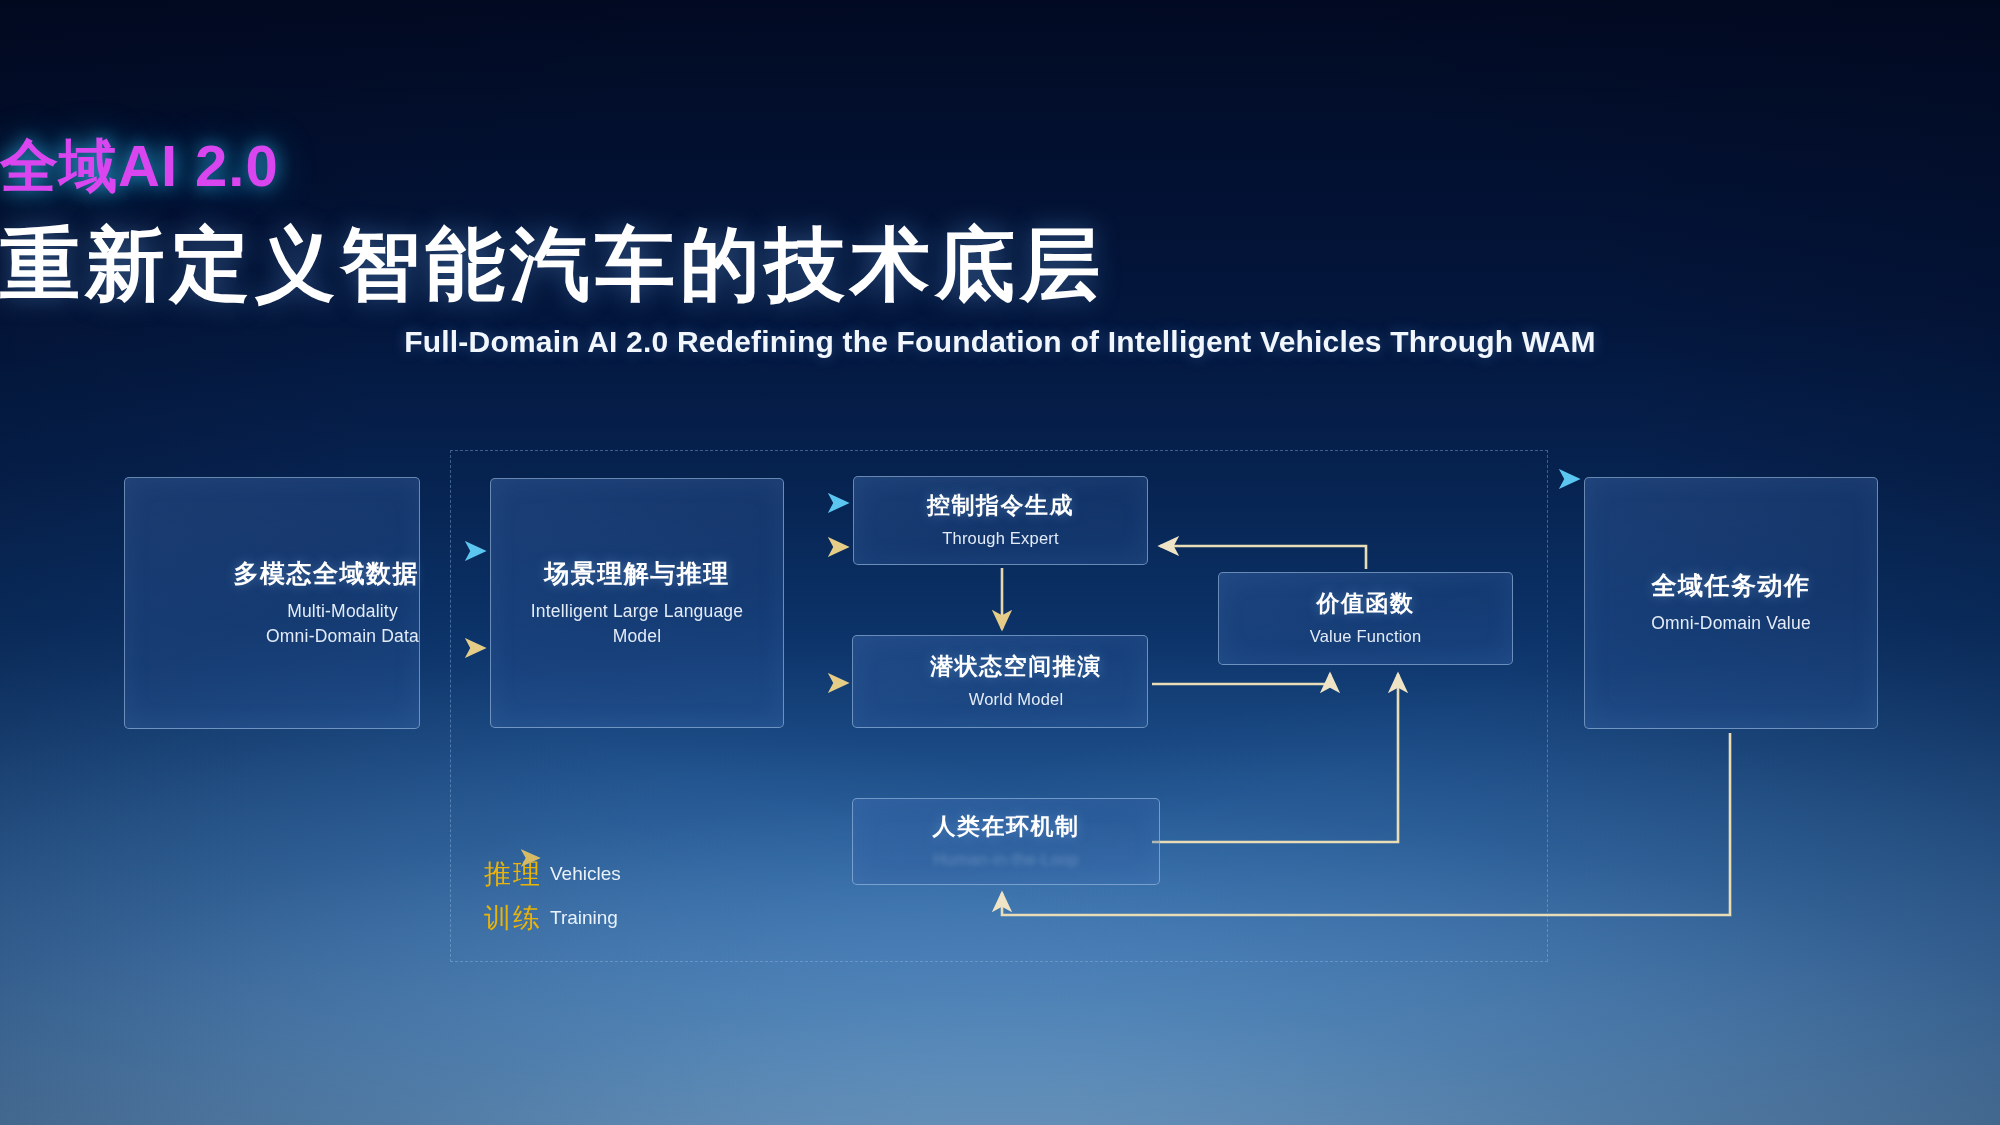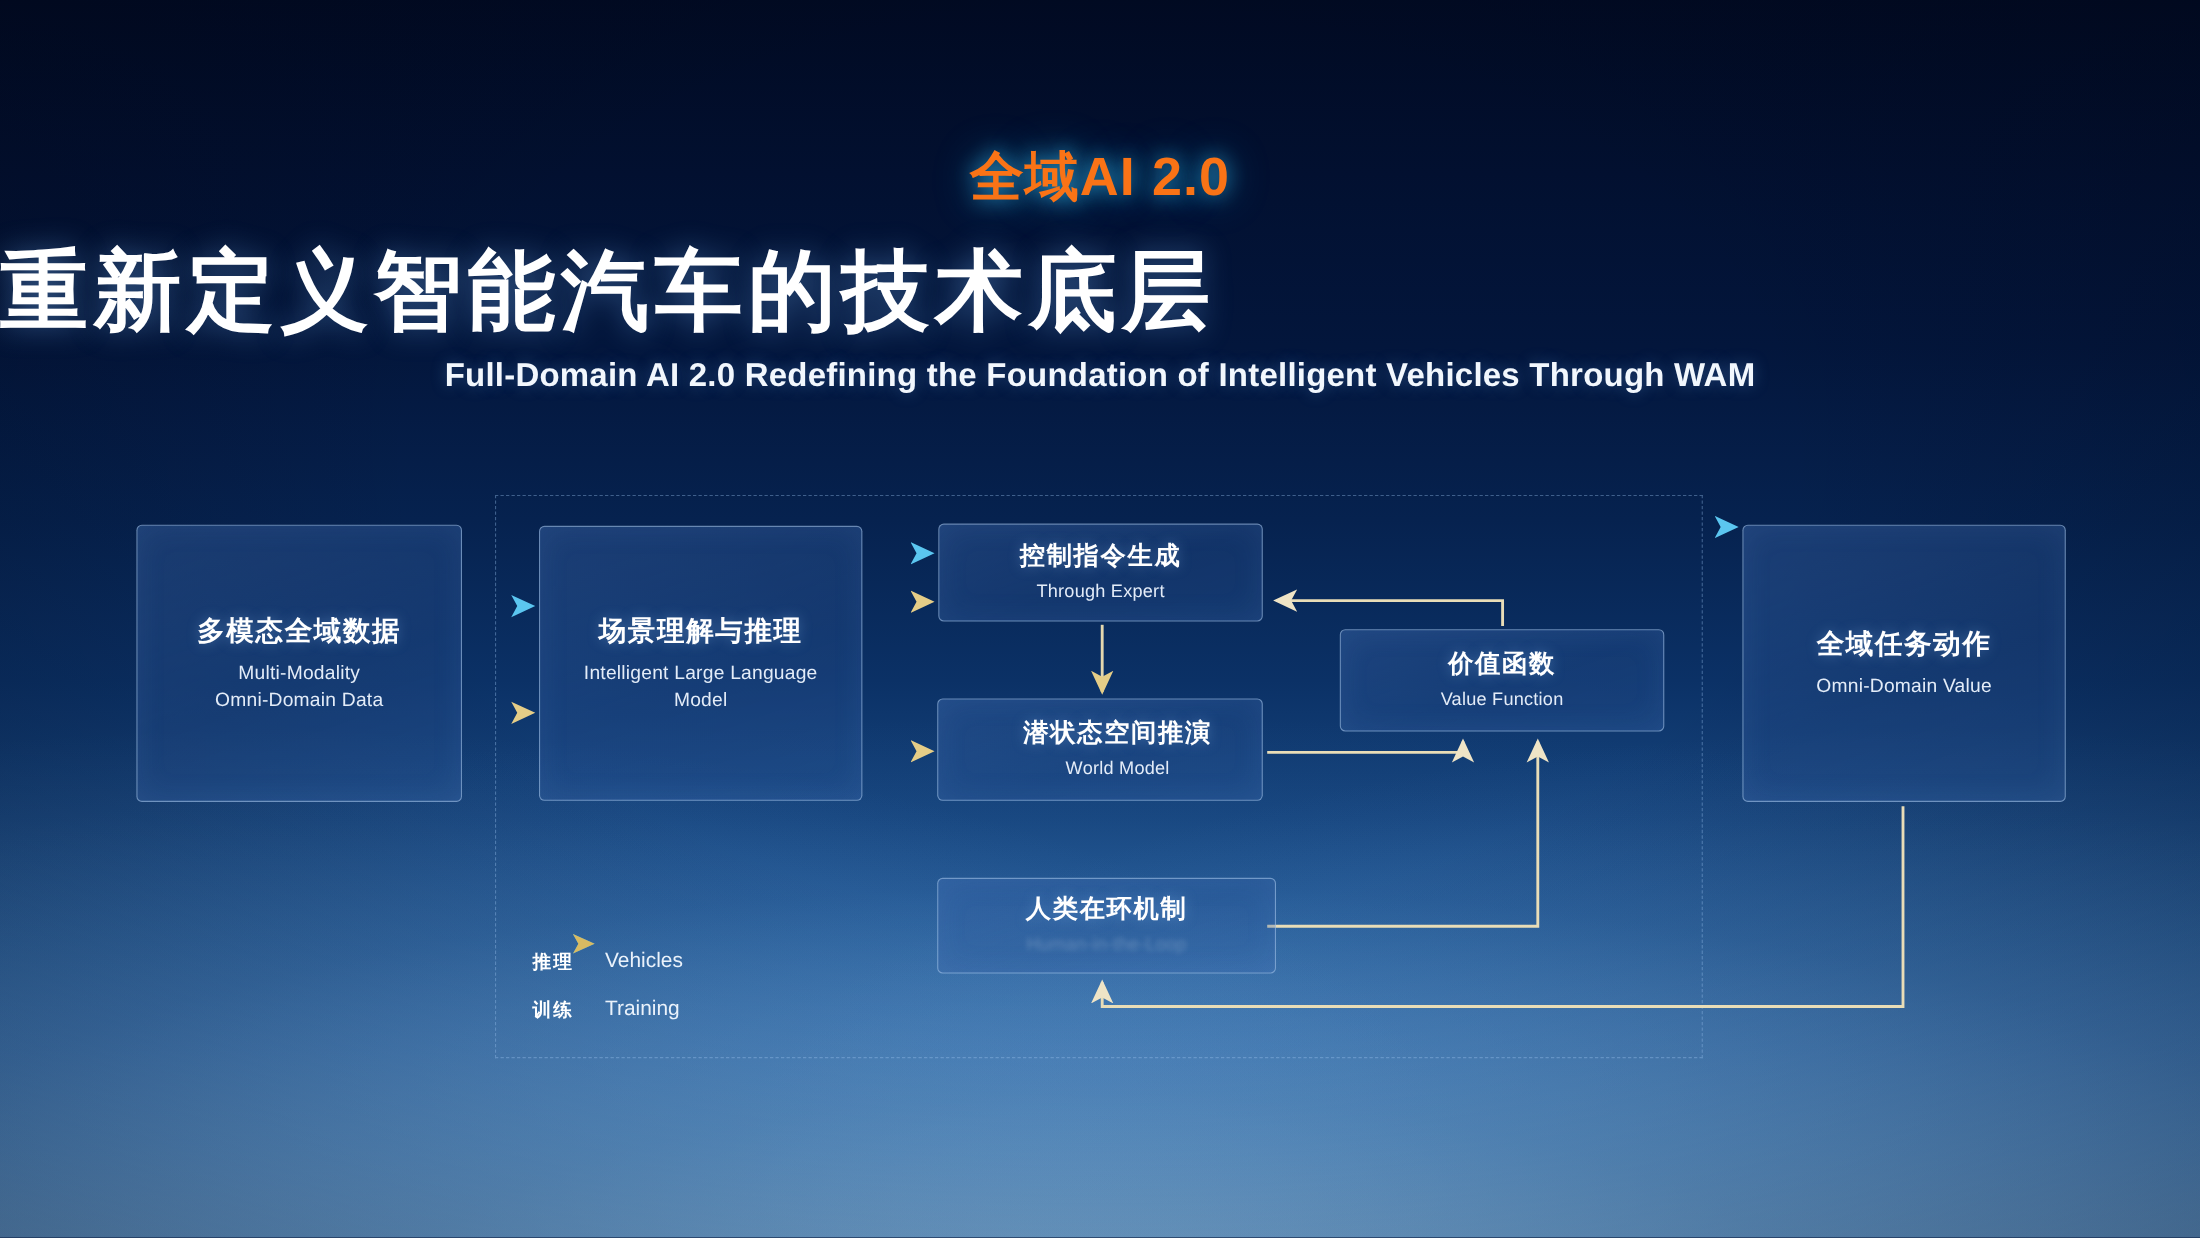--- a/index.html
+++ b/index.html
@@ -29,24 +29,23 @@
         #6ba5d6 100%);
   }
   #vign {
     position:absolute; inset:0;
     background:radial-gradient(ellipse 78% 90% at 50% 38%, rgba(0,0,0,0) 40%, rgba(0,6,22,0.42) 100%);
     pointer-events:none;
   }
   
   #eyebrow {
     position:absolute; top:128px; left:0; width:100%;
-    text-align:center;
-    font-size:49px; font-weight:bold;
+    font-size:58px; font-weight:bold;
     letter-spacing:1px;
-    color:#f97316;
+    color:#d946ef;
     text-shadow:0 0 18px rgba(49,189,244,.75), 0 0 40px rgba(49,189,244,.45);
   }
   #headline {
     position:absolute; top:212px; left:0; width:100%;
     text-align:left;
     font-size:80px; font-weight:bold;
     letter-spacing:5px;
     color:#ffffff;
     text-shadow:0 0 26px rgba(120,185,255,.40);
   }
@@ -79,38 +78,38 @@
     color:#ffffff; font-weight:bold;
     font-size:25px; letter-spacing:1.5px;
     text-shadow:0 0 12px rgba(150,200,255,.35);
   }
   .nodebox .en {
     color:#e3ecf8;
     font-size:17.5px; font-weight:500;
     line-height:1.45; margin-top:9px;
     letter-spacing:.2px;
   }
-  #box-data   { left:124px;  top:477px; width:296px; height:252px; }
+  #box-data   { left:124px;  top:477px; width:296px; height:252px;align-items:flex-end; }
   #box-mllm   { left:490px;  top:478px; width:294px; height:250px; }
   #box-action { left:853px;  top:476px; width:295px; height:89px; }
   #box-world  { left:852px;  top:635px; width:296px; height:93px;padding-left:32px; }
   #box-value  { left:1218px; top:572px; width:295px; height:93px; }
   #box-human  { left:852px;  top:798px; width:308px; height:87px; }
   #box-omni   { left:1584px; top:477px; width:294px; height:252px; }
 
   #box-action .cn, #box-world .cn, #box-value .cn, #box-human .cn { font-size:23px; }
   #box-action .en, #box-world .en, #box-value .en, #box-human .en { font-size:16.5px; margin-top:6px; }
   #box-human .en { opacity:.26; filter:blur(2.4px); }
 
   
   #legend { position:absolute; left:484px; top:852px; }
   .legrow { display:flex; align-items:center; height:44px; }
   .legarrow { width:62px; height:12px; margin-right:20px; }
   .legcn {
-    color:#ffffff; font-size:17px; font-weight:700;
+    color:#eab308; font-size:27px; font-weight:400;
     width:66px; letter-spacing:2px;
   }
   .legen { color:#eaf2fb; font-size:19px; font-weight:500; }
 
   svg { position:absolute; left:0; top:0; width:2000px; height:1125px; overflow:visible; pointer-events:none; }
 </style>
 </head>
 <body>
 
 <div id="bg"></div>

